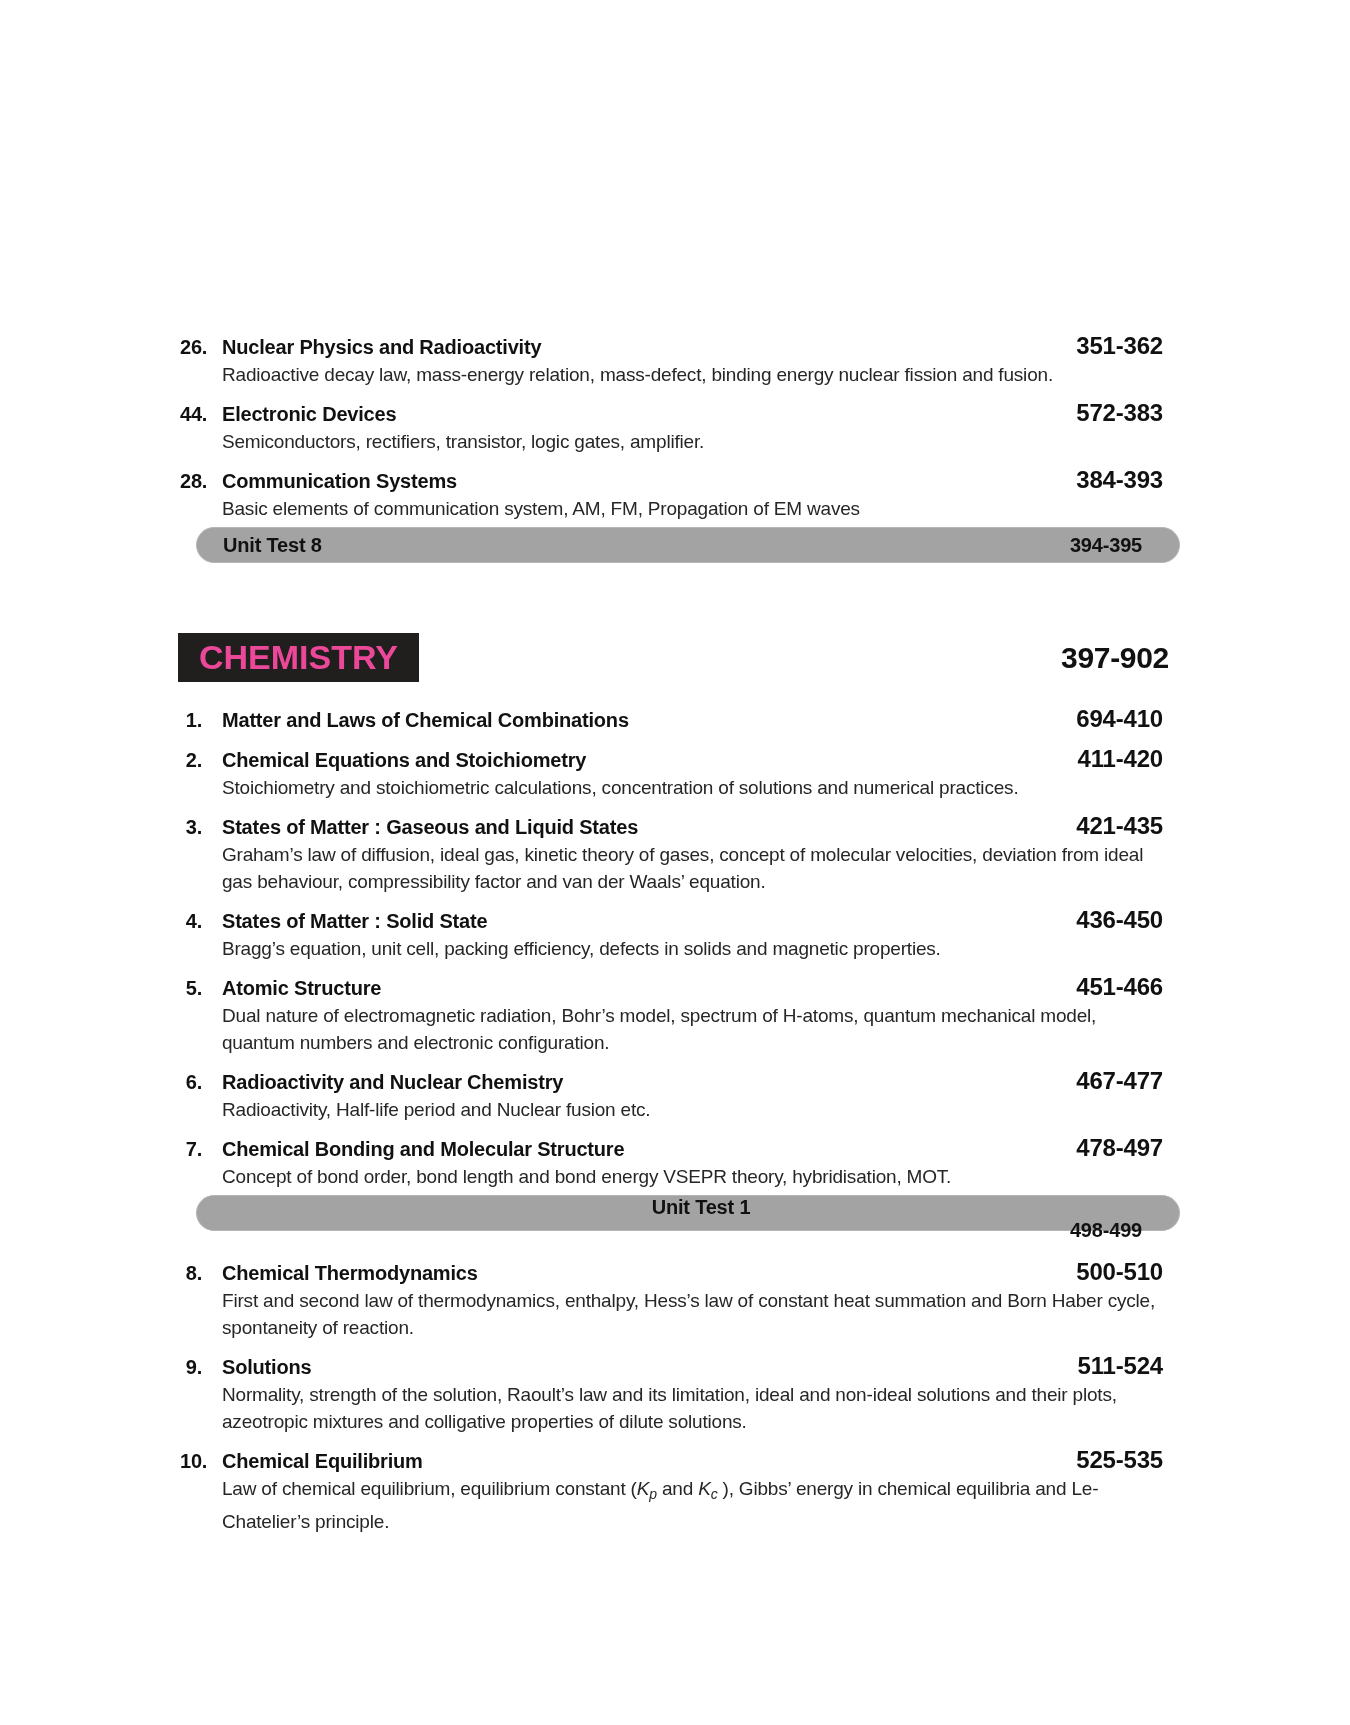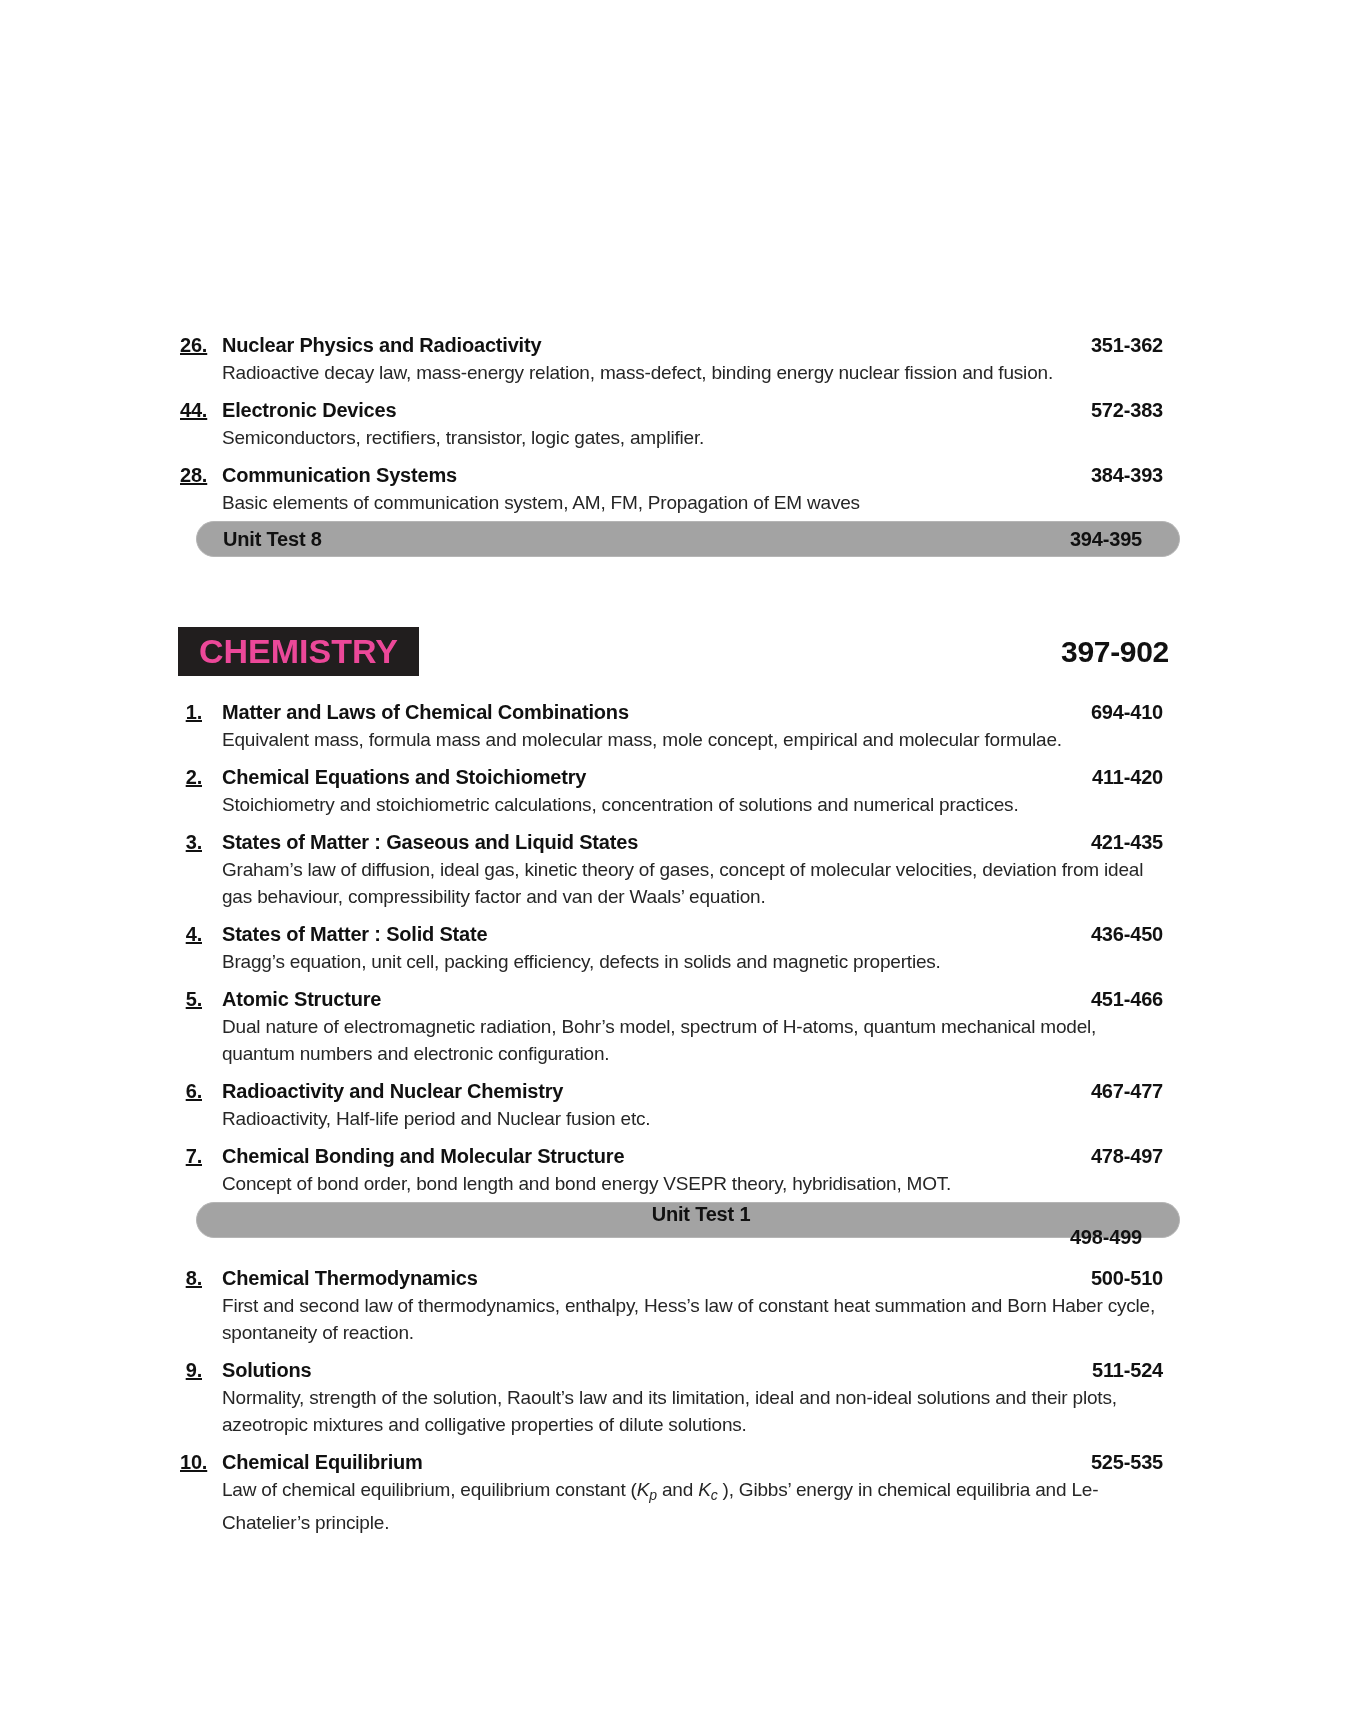--- a/index.html
+++ b/index.html
@@ -31,31 +31,30 @@
   }
   .num {
     flex: 0 0 42px;
     width: 42px;
     box-sizing: border-box;
     padding-right: 20px;
     text-align: right;
     font-weight: bold;
     font-size: 20px;
     color: #111111;
-    text-decoration: underline;
   }
   .title {
     font-weight: bold;
     font-size: 20px;
     color: #111111;
   }
   .pages {
     margin-left: auto;
     font-weight: bold;
-    font-size: 20px;
+    font-size: 24px;
     color: #111111;
     white-space: nowrap;
   }
   .desc {
     padding-left: 42px;
     font-size: 19px;
     line-height: 27px;
     color: #262626;
   }
   .kvar { font-style: italic; }
@@ -155,21 +154,20 @@
     <span class="section-title-box">CHEMISTRY</span>
     <span class="section-pages">397-902</span>
   </div>
 
   <div class="item">
     <div class="item-head">
       <span class="num">1.</span>
       <span class="title">Matter and Laws of Chemical Combinations</span>
       <span class="pages">694-410</span>
     </div>
-    <div class="desc">Equivalent mass, formula mass and molecular mass, mole concept, empirical and molecular formulae.</div>
   </div>
 
   <div class="item">
     <div class="item-head">
       <span class="num">2.</span>
       <span class="title">Chemical Equations and Stoichiometry</span>
       <span class="pages">411-420</span>
     </div>
     <div class="desc">Stoichiometry and stoichiometric calculations, concentration of solutions and numerical practices.</div>
   </div>

